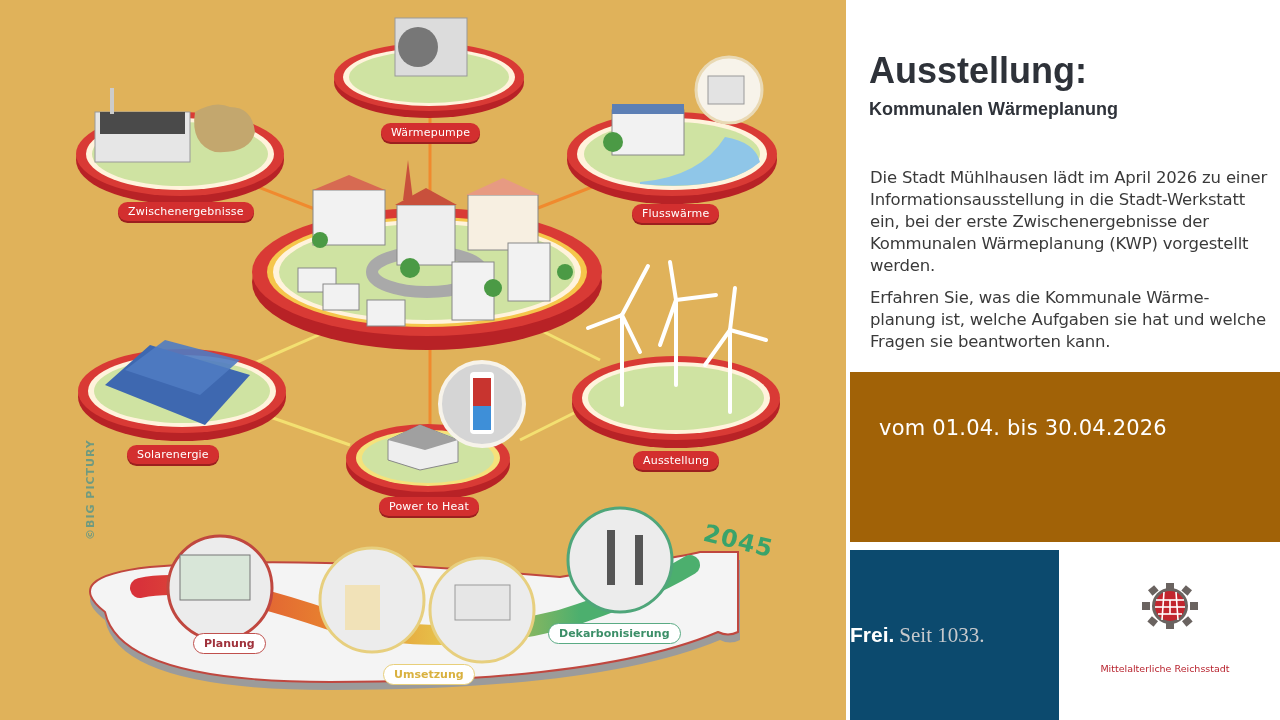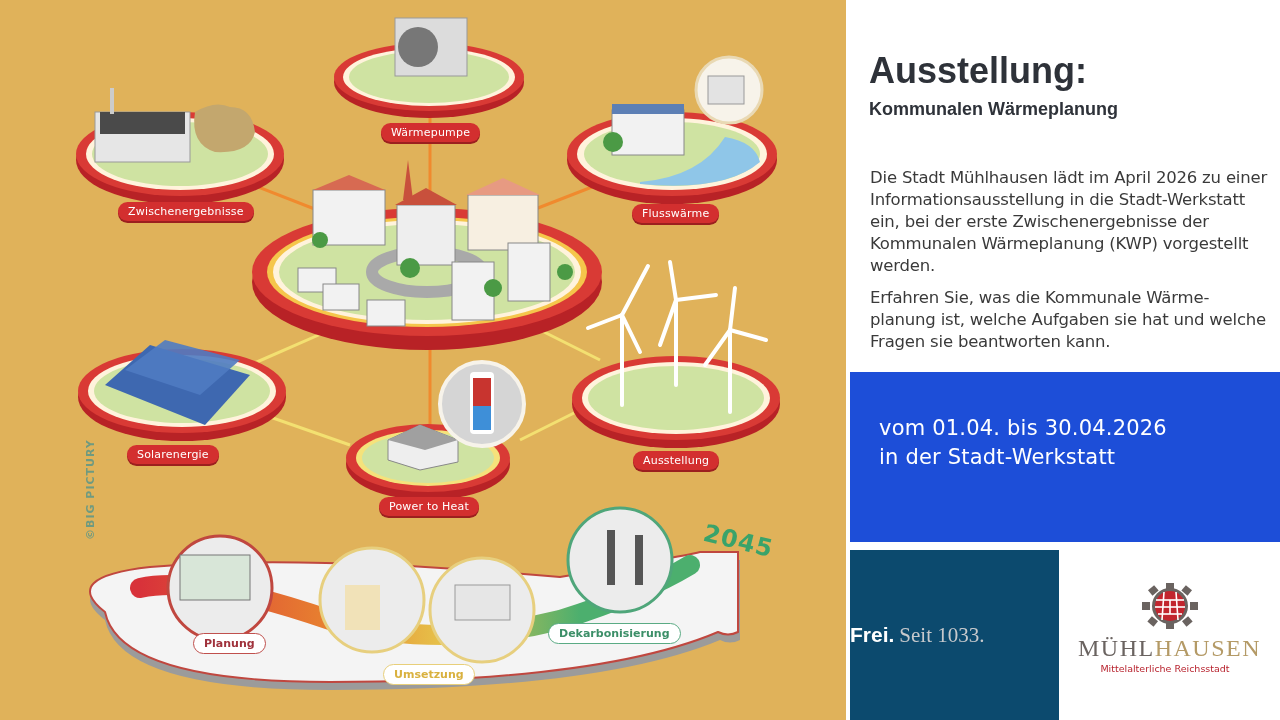--- a/index.html
+++ b/index.html
@@ -17,21 +17,21 @@
   .year { position: absolute; color: #3aa36a; font-weight: bold; font-size: 24px; transform: rotate(14deg); letter-spacing: 1px; }
   .copyright { position: absolute; left: 84px; top: 540px; transform: rotate(-90deg); transform-origin: left top; color: #6f9a80; font-size: 11px; font-weight: bold; letter-spacing: 1px; white-space: nowrap; }
 
   
   .title { position: absolute; left: 869px; top: 50px; font-family: "Liberation Sans", sans-serif; font-weight: bold; font-size: 36px; color: #2e3239; }
   .subtitle { position: absolute; left: 869px; top: 99px; font-family: "Liberation Sans", sans-serif; font-weight: bold; font-size: 18px; color: #2e3239; }
   .para { position: absolute; left: 870px; width: 400px; font-family: "DejaVu Sans", sans-serif; font-size: 16.5px; line-height: 22px; color: #3a3a3a; letter-spacing: -0.2px; }
   .p1 { top: 167px; }
   .p2 { top: 287px; }
 
-  .date-box { position: absolute; left: 850px; top: 372px; width: 430px; height: 170px; background: #1d4ed8; color: #ffffff; padding: 42px 0 0 29px; font-family: "DejaVu Sans", sans-serif; font-size: 21px; line-height: 29px; letter-spacing: 0.2px; }
+  .date-box { position: absolute; left: 850px; top: 372px; width: 430px; height: 170px; background: #a16207; color: #ffffff; padding: 42px 0 0 29px; font-family: "DejaVu Sans", sans-serif; font-size: 21px; line-height: 29px; letter-spacing: 0.2px; }
   .date-box div { white-space: nowrap; }
 
   .slogan-box { position: absolute; left: 850px; top: 550px; width: 209px; height: 170px; background: #0c4a6e; display: flex; align-items: center; justify-content: flex-start; }
   .slogan-bold { font-family: "Liberation Sans", sans-serif; font-weight: bold; color: #ffffff; font-size: 21px; }
   .slogan-rest { font-family: "Liberation Serif", serif; color: #c7c9cc; font-size: 21px; margin-left: 5px; }
 
   .logo-box { position: absolute; left: 1059px; top: 550px; width: 221px; height: 170px; background: #ffffff; }
   .logo-mark { position: absolute; left: 83px; top: 33px; }
   .logo-name { position: absolute; left: 0; width: 221px; top: 85px; text-align: center; font-family: "Liberation Serif", serif; font-size: 24px; letter-spacing: 1.5px; }
   .logo-name .a { color: #6a6360; }
@@ -197,21 +197,20 @@
 </div>
 
 <div class="title">Ausstellung:</div>
 <div class="subtitle">Kommunalen Wärmeplanung</div>
 
 <div class="para p1">Die Stadt Mühlhausen lädt im April 2026 zu einer Informationsausstellung in die Stadt-Werkstatt ein, bei der erste Zwischenergebnisse der Kommunalen Wärmeplanung (KWP) vorgestellt werden.</div>
 <div class="para p2">Erfahren Sie, was die Kommunale Wärme-planung ist, welche Aufgaben sie hat und welche Fragen sie beantworten kann.</div>
 
 <div class="date-box">
   <div>vom 01.04.  bis 30.04.2026</div>
-  <div>in der Stadt-Werkstatt</div>
 </div>
 
 <div class="slogan-box">
   <span class="slogan-bold">Frei.</span>
   <span class="slogan-rest">Seit 1033.</span>
 </div>
 
 <div class="logo-box">
   <svg class="logo-mark" width="56" height="46" viewBox="0 0 56 46">
     <g fill="#6a6360">
@@ -228,15 +227,14 @@
     <circle cx="28" cy="23" r="15" fill="#c2252e"></circle>
     <g stroke="#ffffff" stroke-width="1.6" fill="none">
       <path d="M14 17 L42 17"></path>
       <path d="M13 24 L43 24"></path>
       <path d="M16 31 L40 31"></path>
       <path d="M22 9 L20 37"></path>
       <path d="M34 9 L36 37"></path>
       <path d="M28 17 L28 31"></path>
     </g>
   </svg>
-  <div class="logo-name"><span class="a">MÜHL</span><span class="b">HAUSEN</span></div>
   <div class="logo-tag">Mittelalterliche Reichsstadt</div>
 </div>
 
 </body></html>

